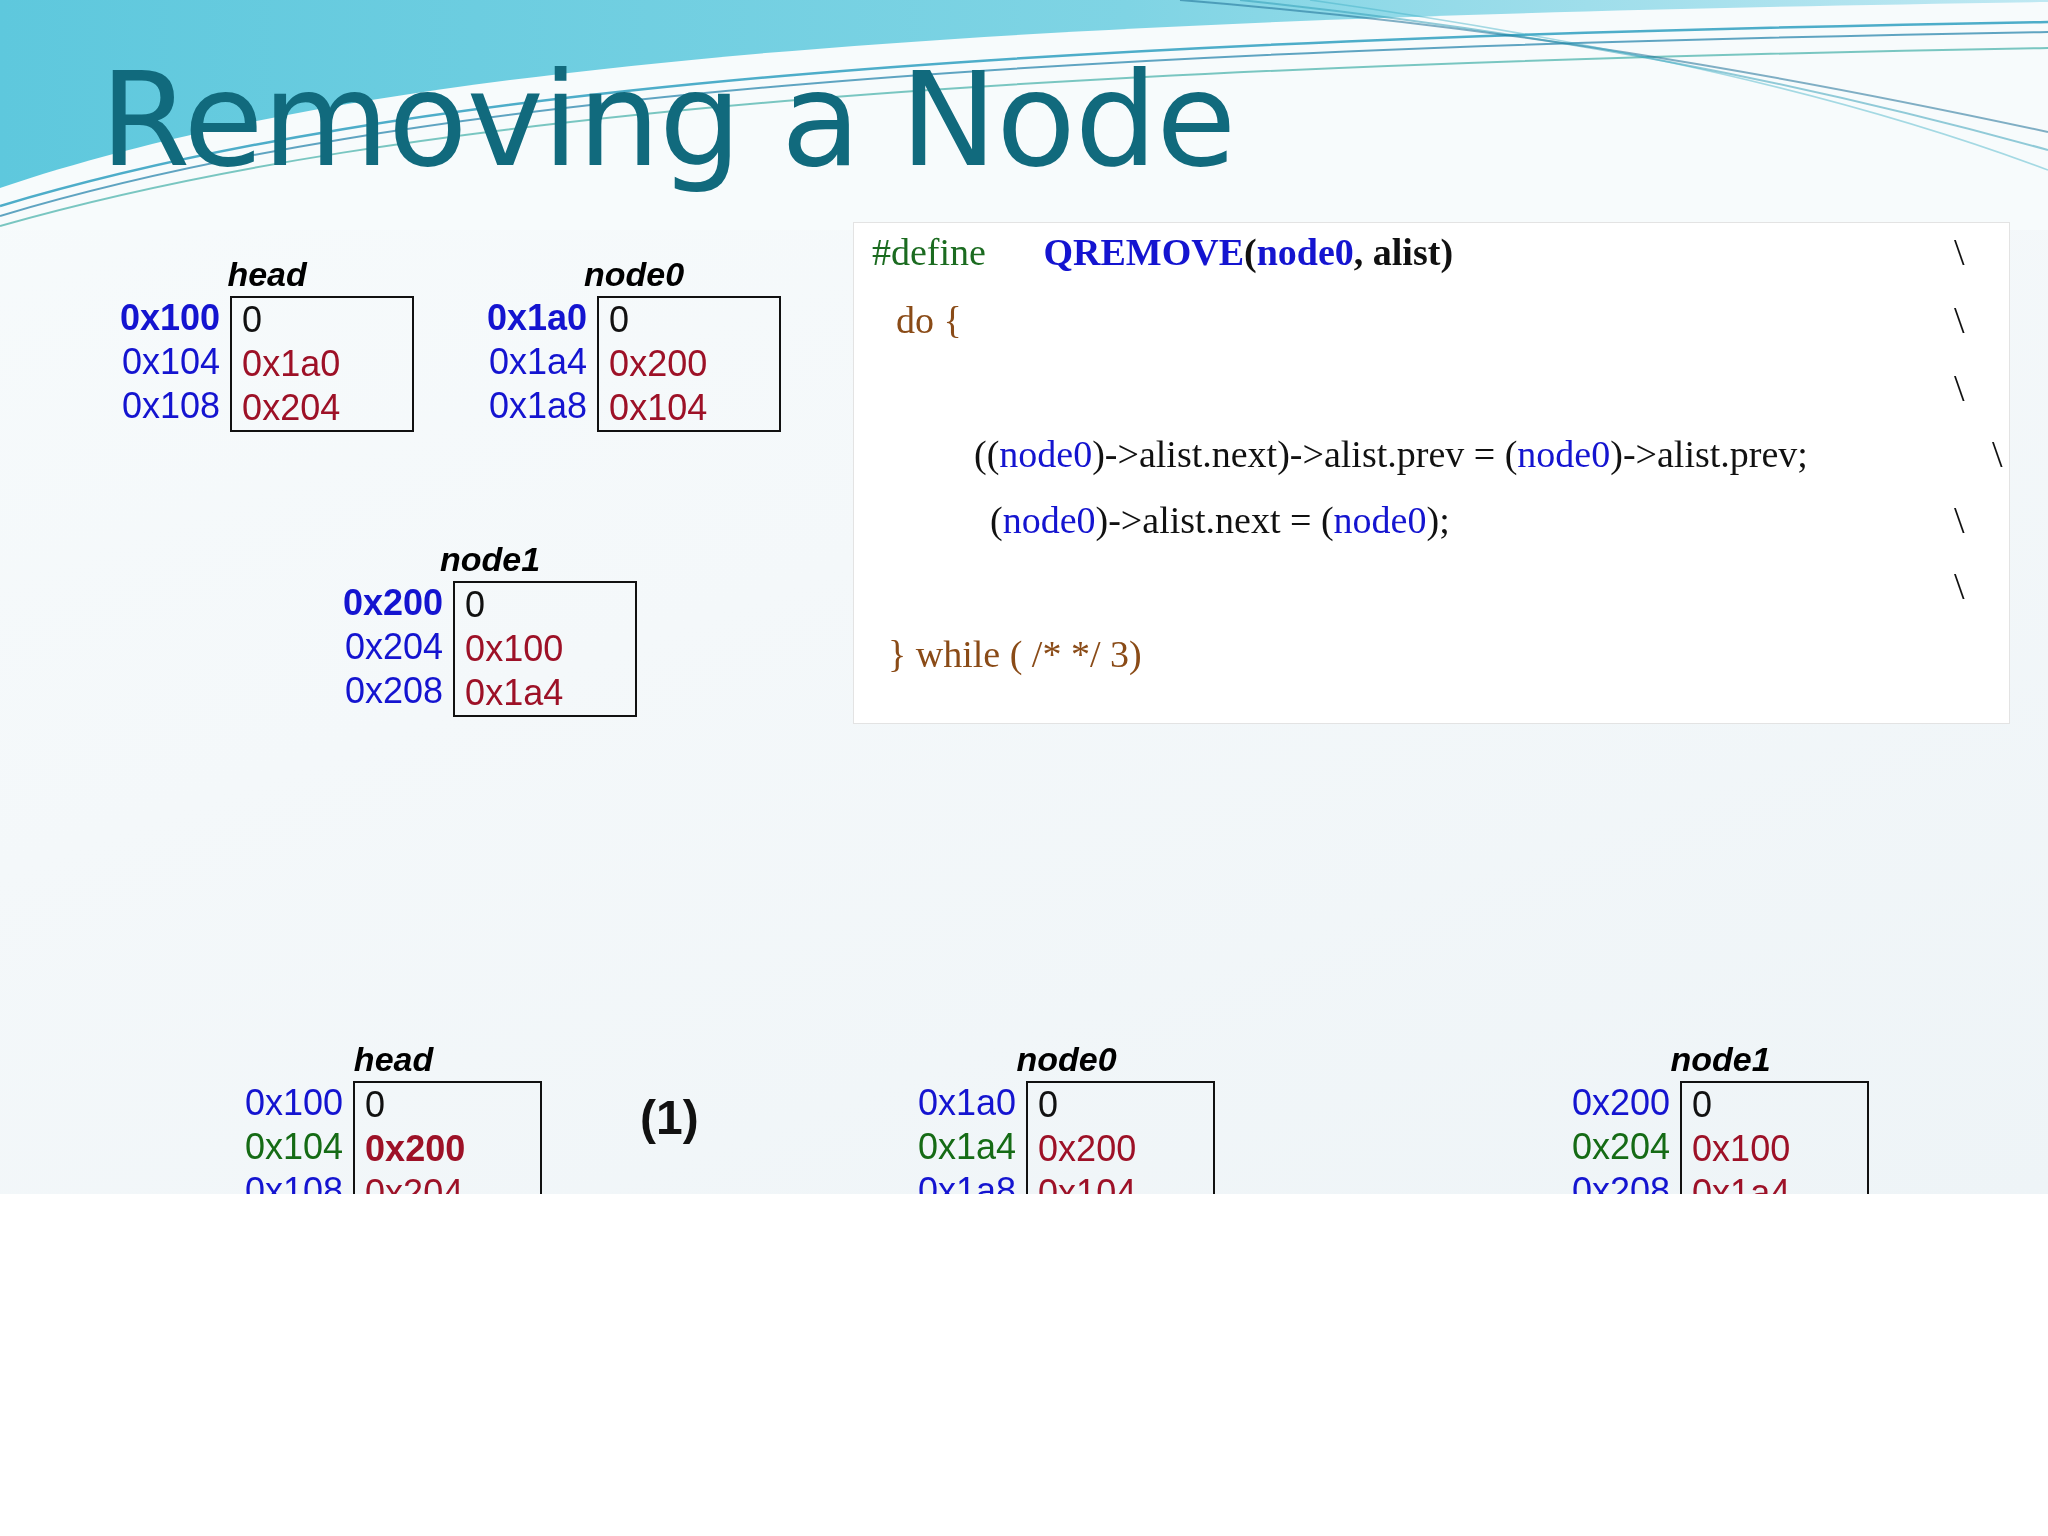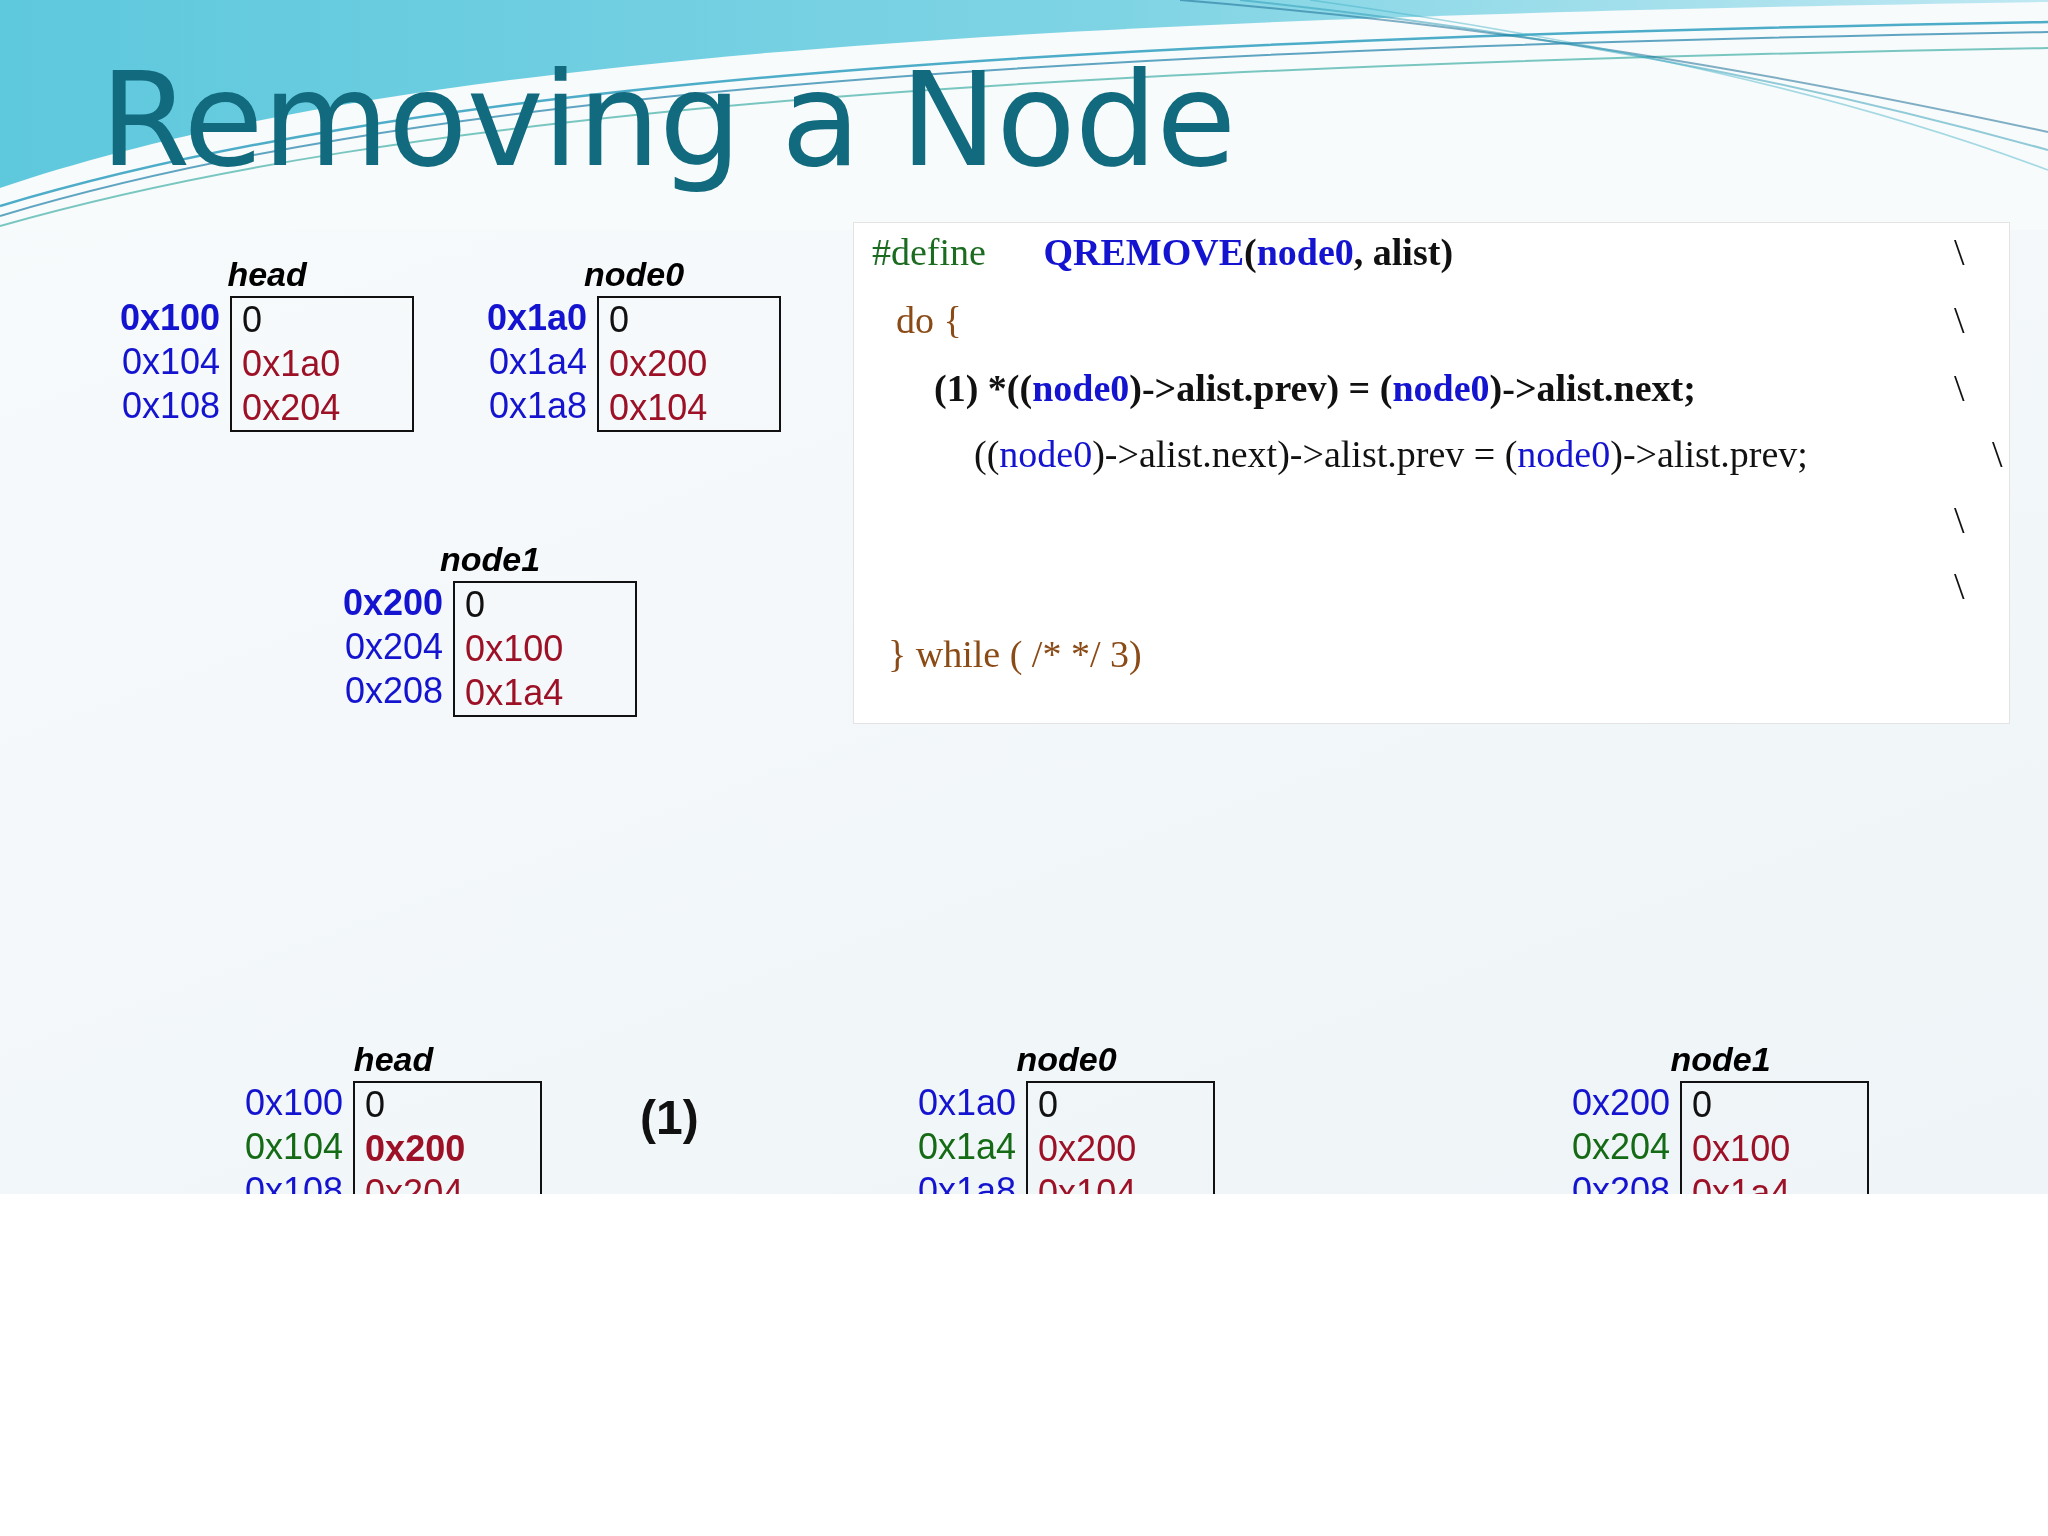--- a/index.html
+++ b/index.html
@@ -158,22 +158,22 @@
         <div class="val zero">0</div>
         <div class="val">0x100</div>
         <div class="val">0x1a4</div>
       </div>
     </div>
   </div>
 
   <div id="codepanel">
     <div class="codeline" style="left:18px;top:10px;"><span class="kw-define">#define </span><span class="kw-macro b">QREMOVE</span><span class="b">(</span><span class="kw-node b">node0</span><span class="b">, </span><span class="b">alist</span><span class="b">)</span></div>
     <div class="codeline" style="left:42px;top:78px;"><span class="kw-brown">do {</span></div>
-    <div class="codeline" style="left:80px;top:146px;"><span class="b">(1) *((</span><span class="kw-node b">node0</span><span class="b">)-&gt;alist.prev) = (</span><span class="kw-node b">node0</span><span class="b">)-&gt;alist.next;</span></div>
     <div class="codeline" style="left:120px;top:212px;"><span class="">((</span><span class="kw-node">node0</span><span class="">)-&gt;alist.next)-&gt;alist.prev = (</span><span class="kw-node">node0</span><span class="">)-&gt;alist.prev;</span></div>
+    <div class="codeline" style="left:136px;top:278px;"><span class="">(</span><span class="kw-node">node0</span><span class="">)-&gt;alist.next = (</span><span class="kw-node">node0</span><span class="">);</span></div>
     <div class="codeline" style="left:34px;top:412px;"><span class="kw-brown">} while ( /* */ 3)</span></div>
 
     <div class="codeline slash" style="left:1100px;top:10px;">\</div>
     <div class="codeline slash" style="left:1100px;top:78px;">\</div>
     <div class="codeline slash" style="left:1100px;top:146px;">\</div>
     <div class="codeline slash" style="left:1138px;top:212px;">\</div>
     <div class="codeline slash" style="left:1100px;top:278px;">\</div>
     <div class="codeline slash" style="left:1100px;top:344px;">\</div>
   </div>
 

